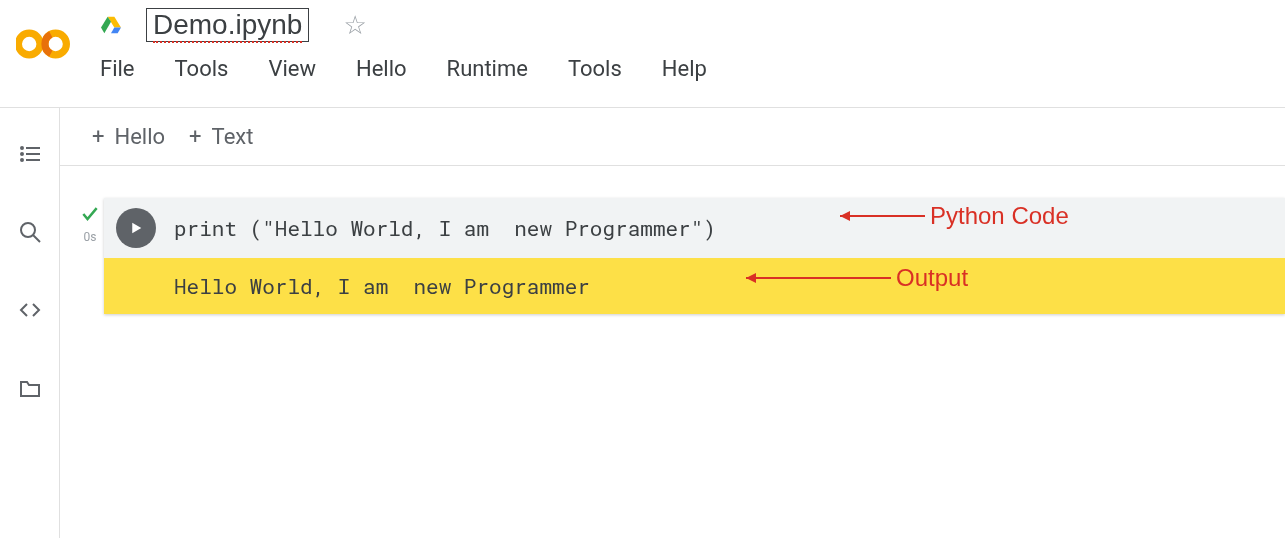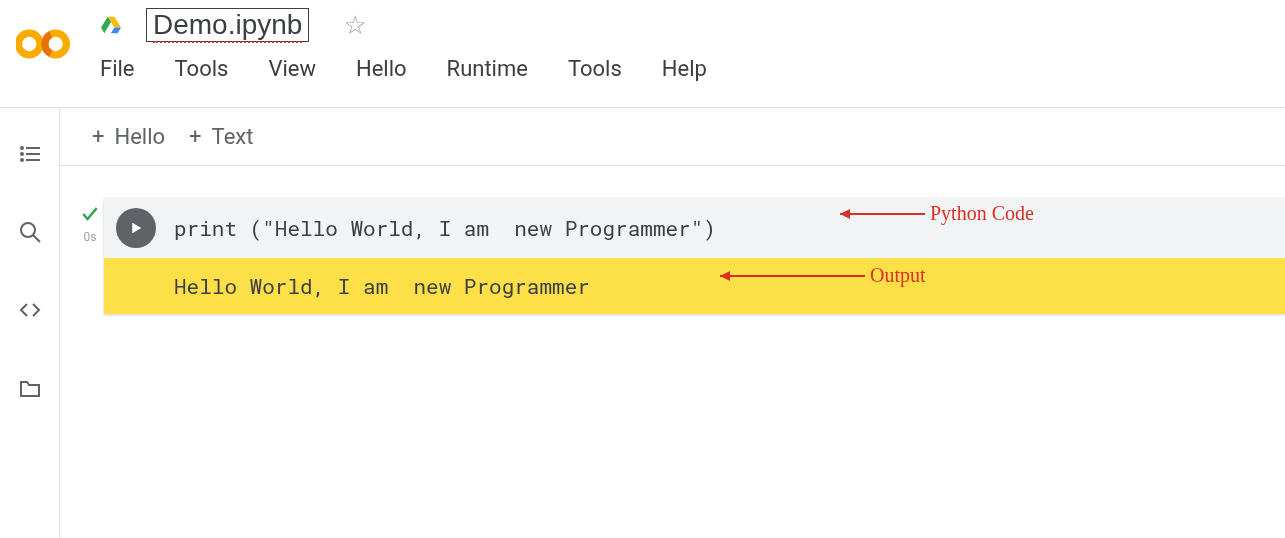--- a/index.html
+++ b/index.html
@@ -25,24 +25,24 @@
 .cell-wrap { display:flex; align-items:flex-start; }
 .gutter { width:28px; display:flex; flex-direction:column; align-items:center; padding-top:6px; }
 .check { color:#34a853; }
 .exec-time { font-size:12px; color:#9aa0a6; margin-top:2px; }
 .cell { flex:1; box-shadow: 0 1px 3px rgba(0,0,0,0.2); }
 .cell-input { background:#f1f3f4; display:flex; align-items:center; padding:10px 12px; min-height:56px; }
 .run-btn { width:40px; height:40px; border-radius:50%; background:#5f6368; display:flex; align-items:center; justify-content:center; cursor:pointer; margin-right:18px; flex-shrink:0; }
 .run-btn svg { fill:#fff; }
 .code-text { font-family: "Roboto Mono", Menlo, Consolas, monospace; font-size:21px; color:#3c4043; white-space:pre; }
 .cell-output { background:#fde047; padding:14px 12px 14px 70px; font-family: "Roboto Mono", Menlo, Consolas, monospace; font-size:21px; color:#3c4043; white-space:pre; }
-.annot { position:absolute; color:#d93025; font-family: Liberation Serif, serif; font-size:20px; display:flex; align-items:center; }
+.annot { position:absolute; color:#d93025; font-family: Liberation Sans, sans-serif; font-size:24px; display:flex; align-items:center; }
 .arrow { stroke:#d93025; stroke-width:2; fill:none; }
 .annot-code { top:36px; left:770px; }
-.annot-out { top:98px; left:650px; }
+.annot-out { top:98px; left:676px; }
 </style>
 </head>
 <body>
 
 <div class="header">
   <div class="logo">
     <svg viewBox="0 0 100 60" width="60" height="40">
       <circle cx="22" cy="30" r="18" fill="none" stroke="#f9ab00" stroke-width="12"></circle>
       <circle cx="66" cy="30" r="18" fill="none" stroke="#f9ab00" stroke-width="12"></circle>
       <path d="M58 14 A18 18 0 0 0 58 46" fill="none" stroke="#e8710a" stroke-width="12"></path>

